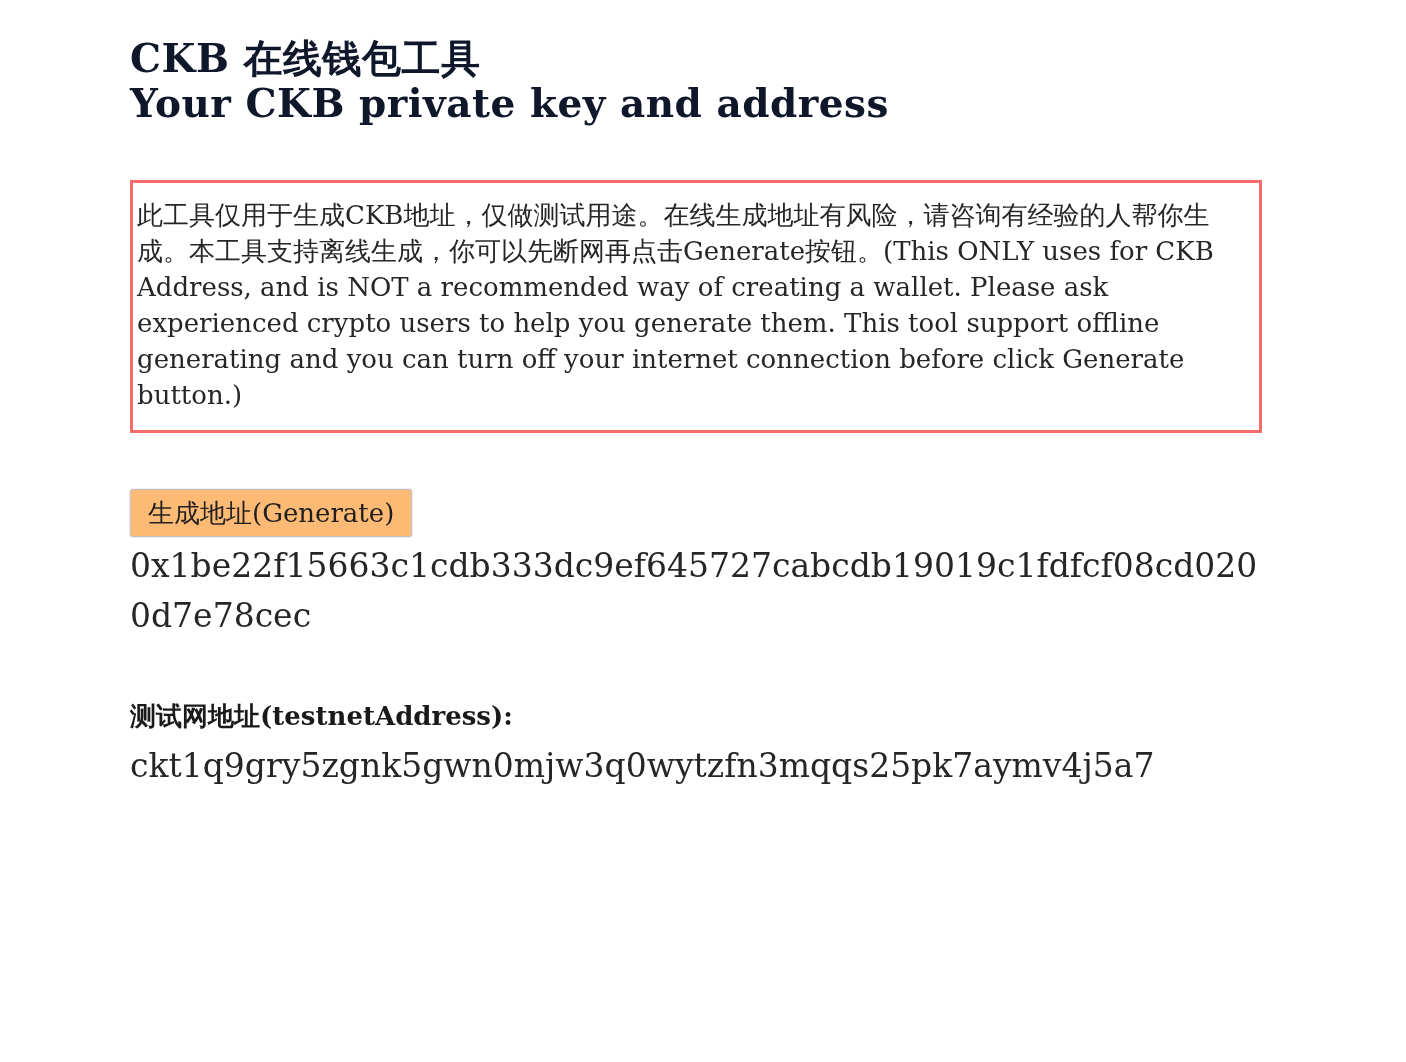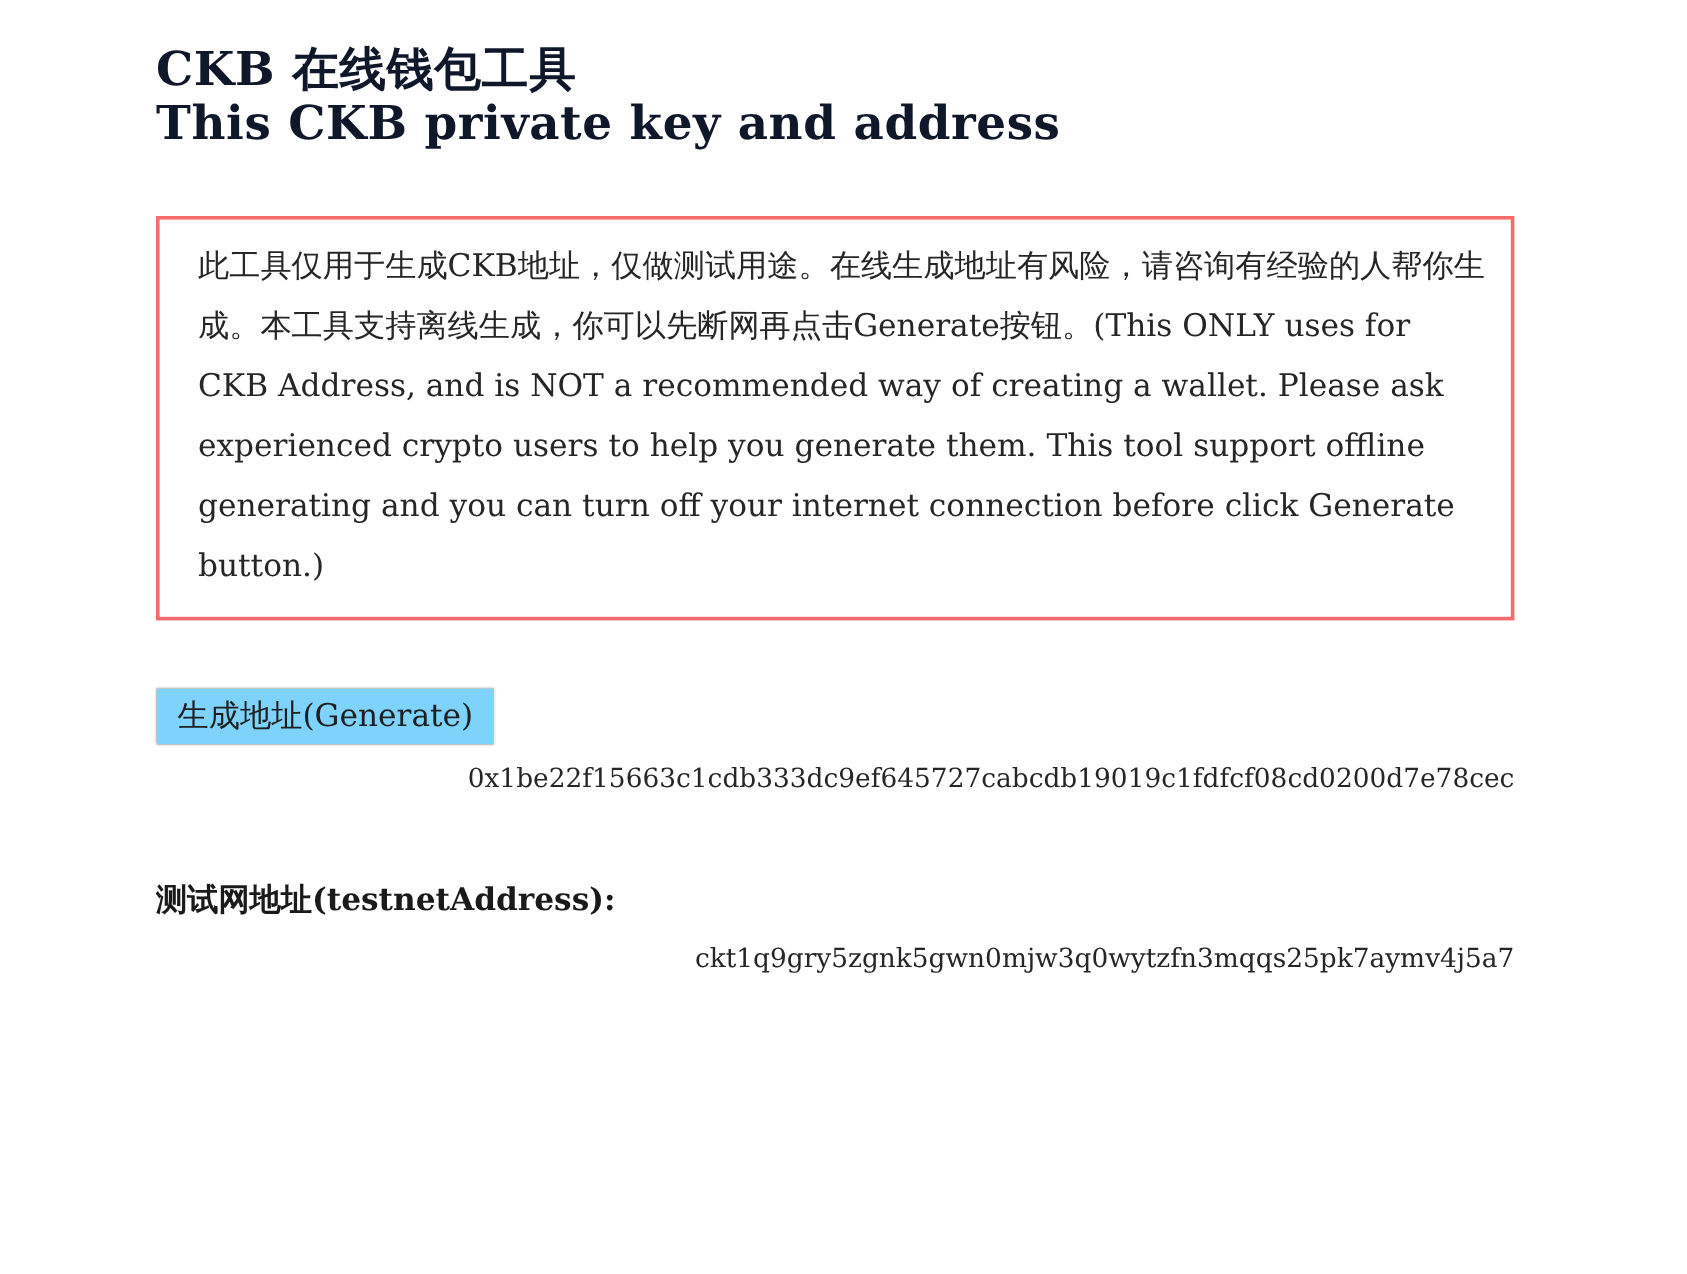--- a/index.html
+++ b/index.html
@@ -21,64 +21,63 @@
     font-size: 39px;
     line-height: 45px;
     font-weight: 700;
     color: #0f172a;
     letter-spacing: 0.5px;
   }
   h1.page-title .title-line { display: block; }
   .warning-box {
     margin-top: 54px;
     border: 3px solid var(--warning-border);
-    padding: 14px 18px 17px 32px;
+    padding: 14px 18px 17px 4px;
     font-size: 26px;
-    line-height: 50px;
+    line-height: 36px;
     color: #262626;
   }
   .warning-box p { margin: 0; }
   .generate-button {
     display: inline-block;
     margin-top: 56px;
     margin-bottom: 4px;
     font-family: inherit;
     font-size: 26px;
     line-height: 36px;
     color: #1f1f1f;
-    background: #7dd3fc;
+    background: #fdba74;
     border: 1px solid #c3c3c3;
     outline: 1px solid #ececec;
     border-radius: 2px;
     padding: 5px 17px;
     cursor: pointer;
   }
   .result-group { margin: 0 0 50px 0; }
   .result-label {
     font-weight: 700;
     color: #1a1a1a;
     font-size: 26px;
     line-height: 50px;
   }
   .result-value {
-    font-size: 22px;
+    font-size: 33px;
     line-height: 50px;
     color: #262626;
     word-break: break-all;
-    text-align: right;
   }
 </style>
 </head>
 <body>
 
 <div class="page">
 
   <h1 class="page-title">
     <span class="title-line">CKB 在线钱包工具</span>
-    <span class="title-line">This CKB private key and address</span>
+    <span class="title-line">Your CKB private key and address</span>
   </h1>
 
   <div class="warning-box">
     <p class="warning-text"><span>此工具仅用于生成CKB地址，仅做测试用途。在线生成地址有风险，请咨询有经验的人帮你生成。本工具支持离线生成，你可以先断网再点击Generate按钮。</span><span>(This ONLY uses for CKB Address, and is NOT a recommended way of creating a wallet. Please ask experienced crypto users to help you generate them. This tool support offline generating and you can turn off your internet connection before click Generate button.)</span></p>
   </div>
 
   <div>
     <button class="generate-button" type="button">生成地址(Generate)</button>
   </div>
 

